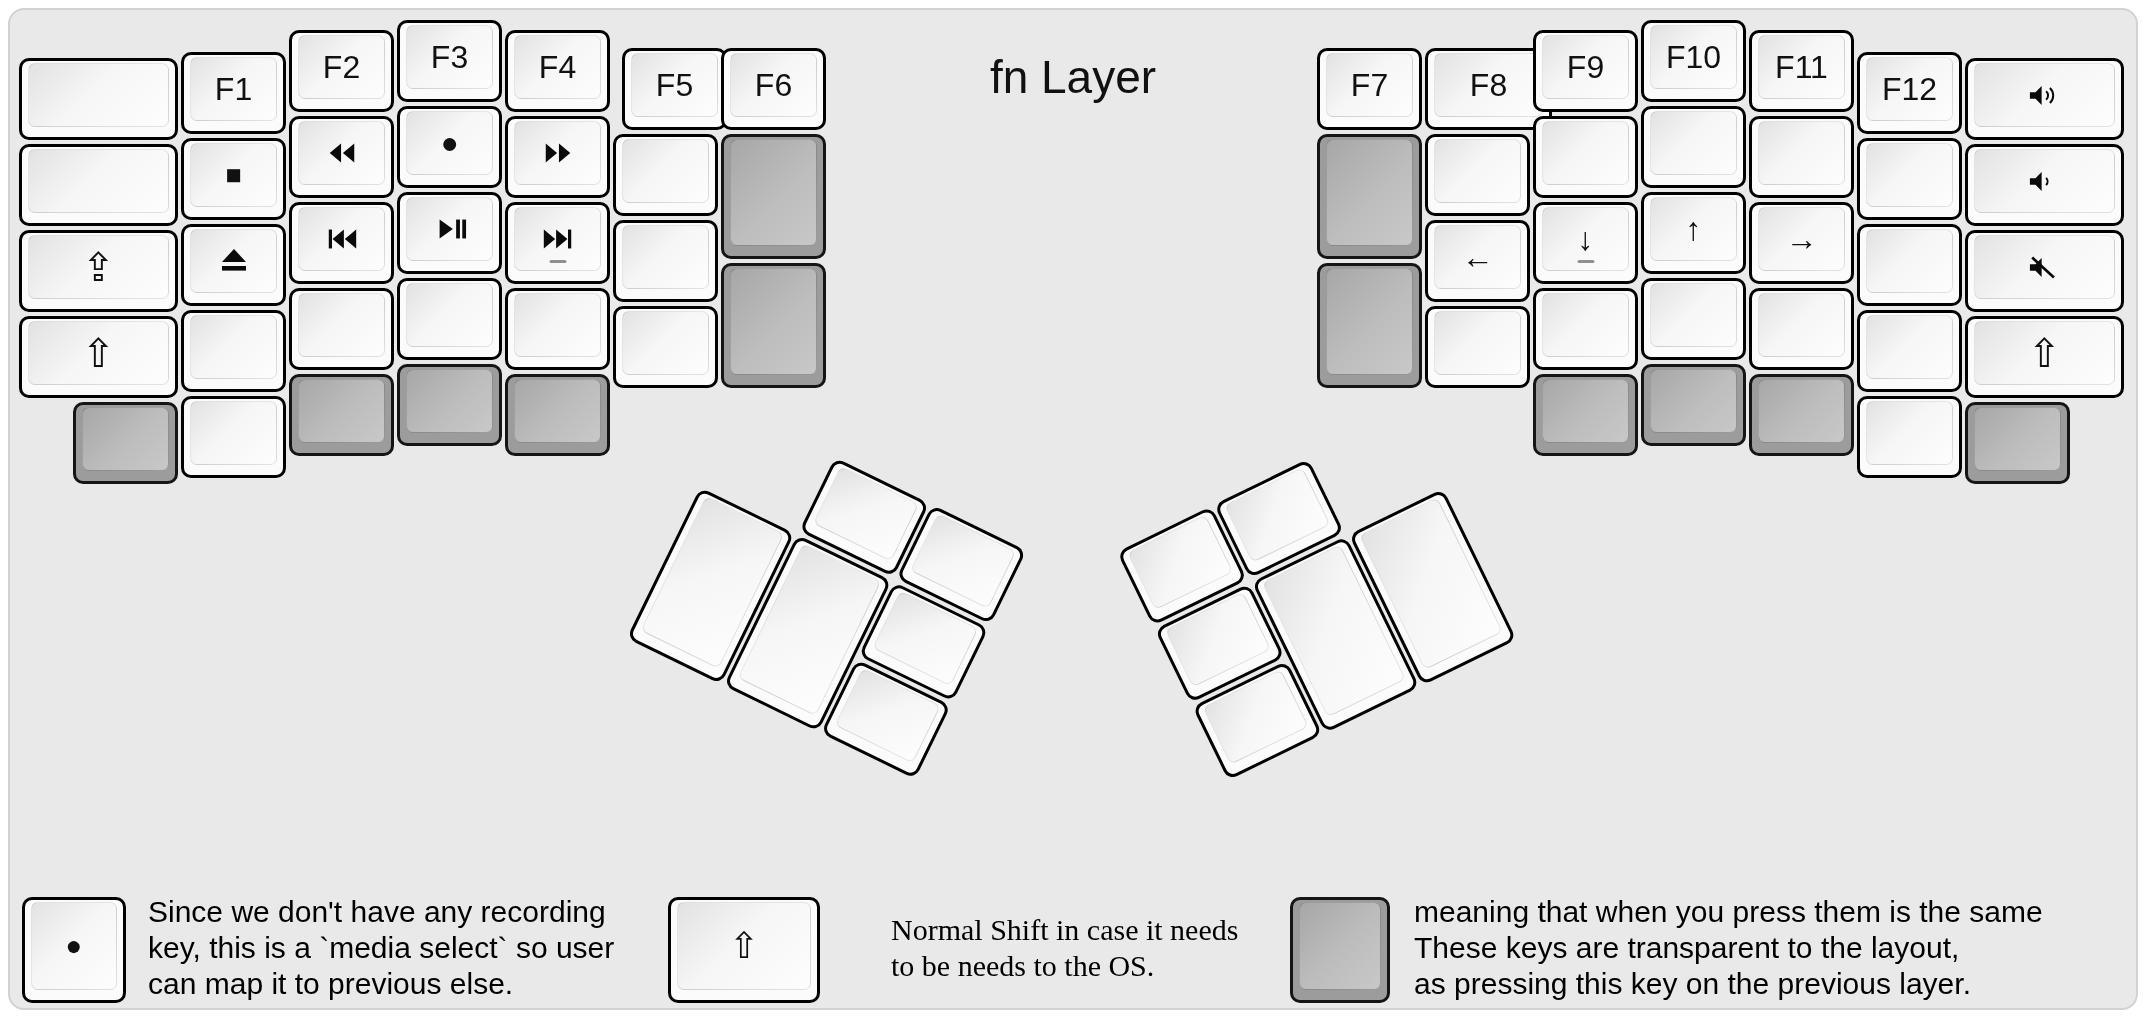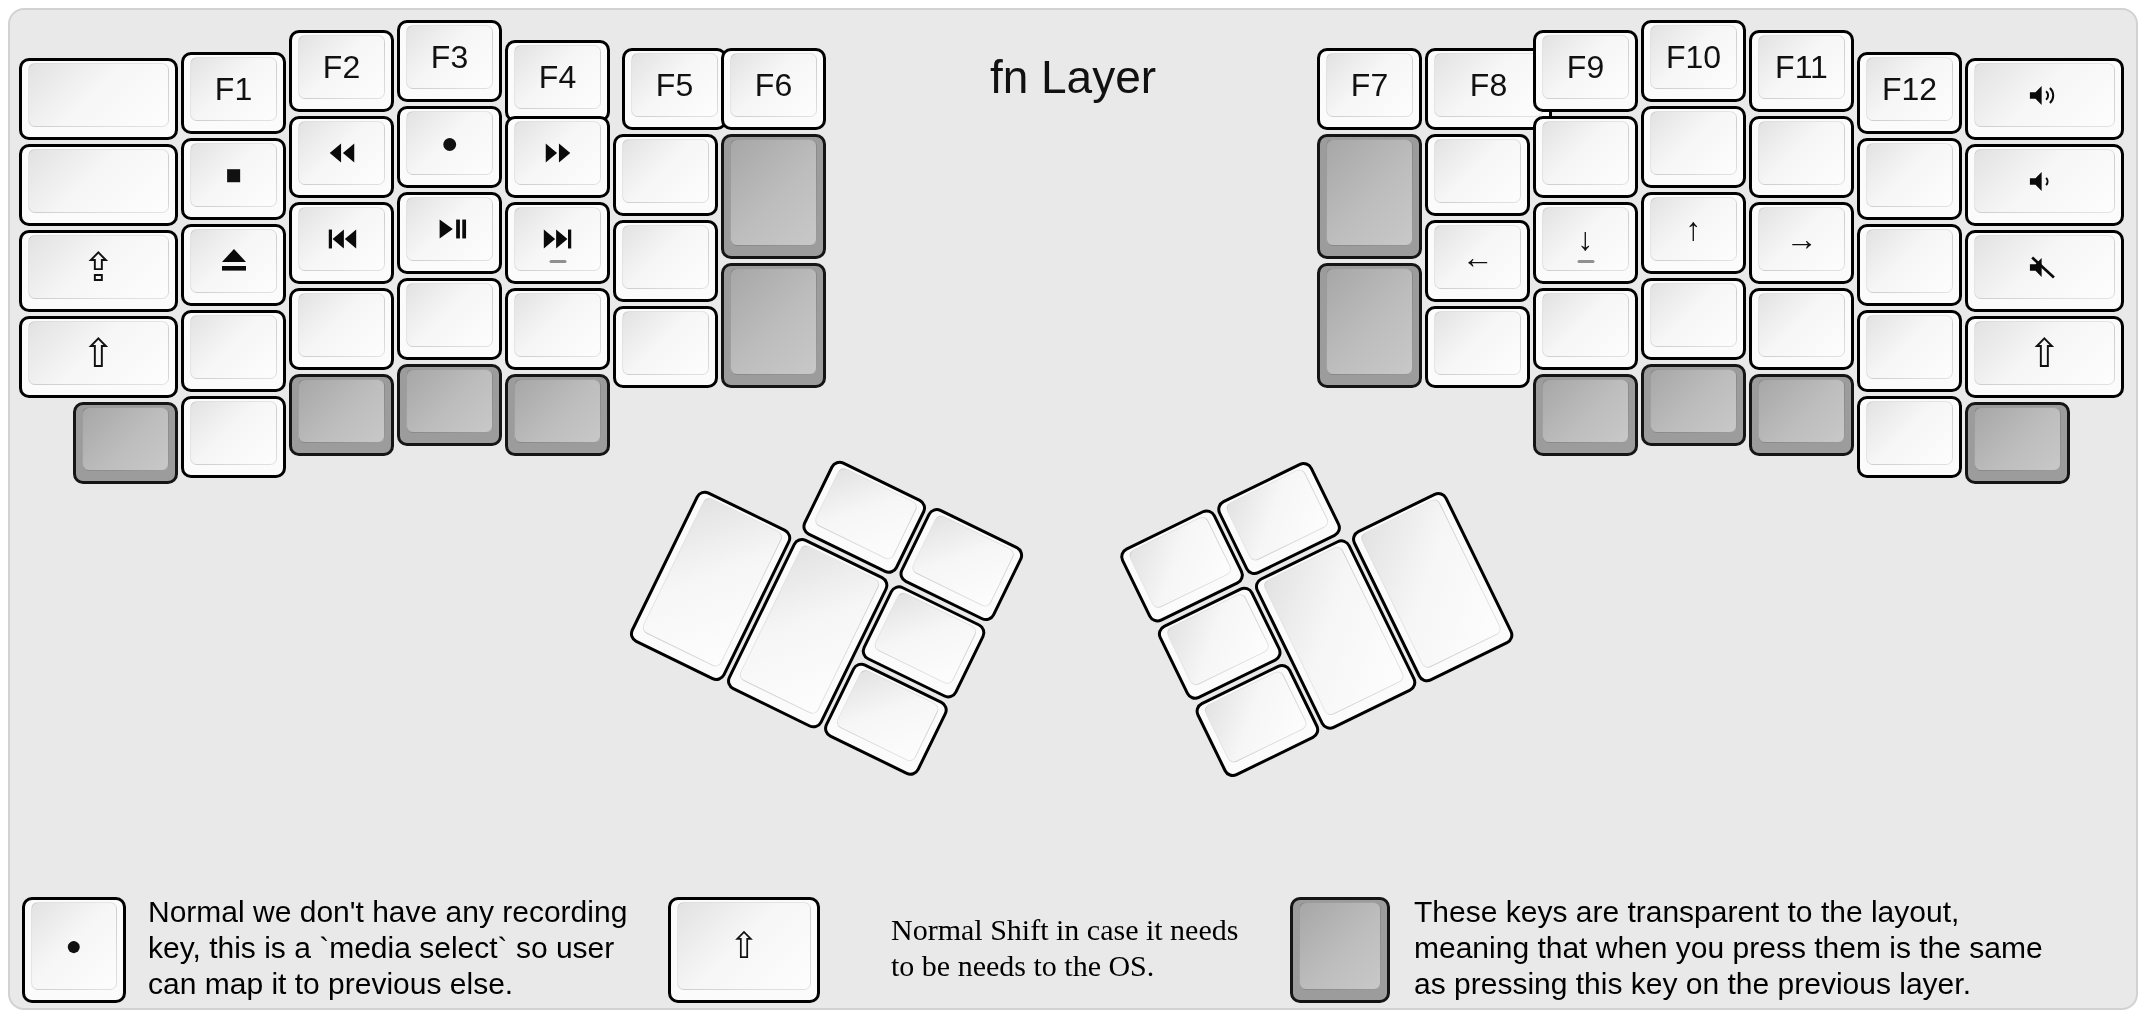--- a/index.html
+++ b/index.html
@@ -130,21 +130,21 @@
             </svg>
           </span>
         </div>
       </div>
       <div class="key" style="left: 397px; top: 278px; width: 105px; height: 82px;">
         <div class="cap"></div>
       </div>
       <div class="key gray" style="left: 397px; top: 364px; width: 105px; height: 82px;">
         <div class="cap"></div>
       </div>
-      <div class="key" style="left: 505px; top: 40px; width: 105px; height: 82px;">
+      <div class="key" style="left: 505px; top: 30px; width: 105px; height: 82px;">
         <div class="cap">
           <span class="label">F4</span>
         </div>
       </div>
       <div class="key" style="left: 505px; top: 116px; width: 105px; height: 82px;">
         <div class="cap">
           <span>
             <svg width="34" height="24" viewBox="0 0 36 24">
               <polygon points="5,2 17,12 5,22"></polygon>
               <polygon points="19,2 31,12 19,22"></polygon>
@@ -378,40 +378,40 @@
       </div>
     </div>
   <div id="legend">
       <div>
         <div class="key" style="left: 22px; top: 897px; width: 104px; height: 106px;">
           <div class="cap">
             <span class="glyph" style="font-size: 28px;">●</span>
           </div>
         </div>
         <div class="legend-text" style="left: 148px; top: 894px;">
-          <div>Normal we don't have any recording</div>
+          <div>Since we don't have any recording</div>
           <div>key, this is a `media select` so user</div>
           <div>can map it to previous else.</div>
         </div>
       </div>
       <div>
         <div class="key" style="left: 668px; top: 897px; width: 152px; height: 106px;">
           <div class="cap">
             <span class="glyph" style="font-size: 36px;">⇧</span>
           </div>
         </div>
         <div class="legend-text" style="left: 891px; top: 912px; font-family: Liberation Serif, serif;">
           <div>Normal Shift in case it needs</div>
           <div>to be needs to the OS.</div>
         </div>
       </div>
       <div>
         <div class="key gray" style="left: 1290px; top: 897px; width: 100px; height: 106px;">
           <div class="cap"></div>
         </div>
         <div class="legend-text" style="left: 1414px; top: 894px;">
+          <div>meaning that when you press them is the same</div>
           <div>These keys are transparent to the layout,</div>
-          <div>meaning that when you press them is the same</div>
           <div>as pressing this key on the previous layer.</div>
         </div>
       </div>
     </div>
 </div>
 
 </body></html>

